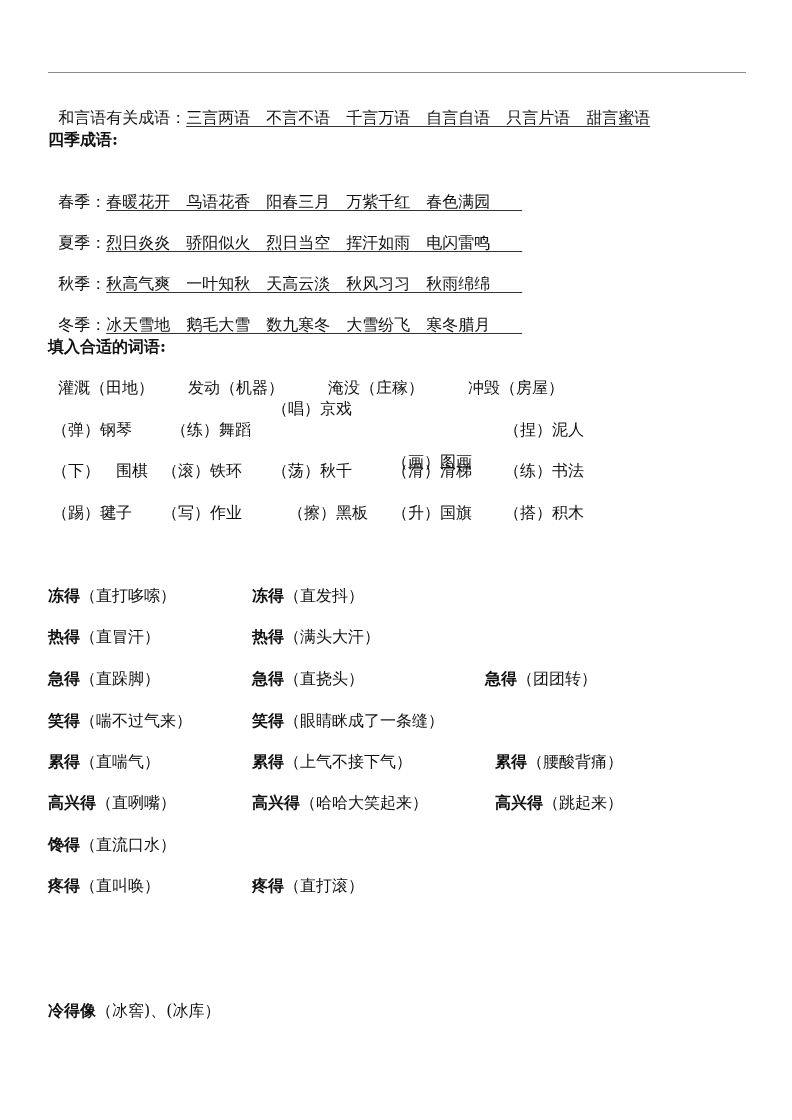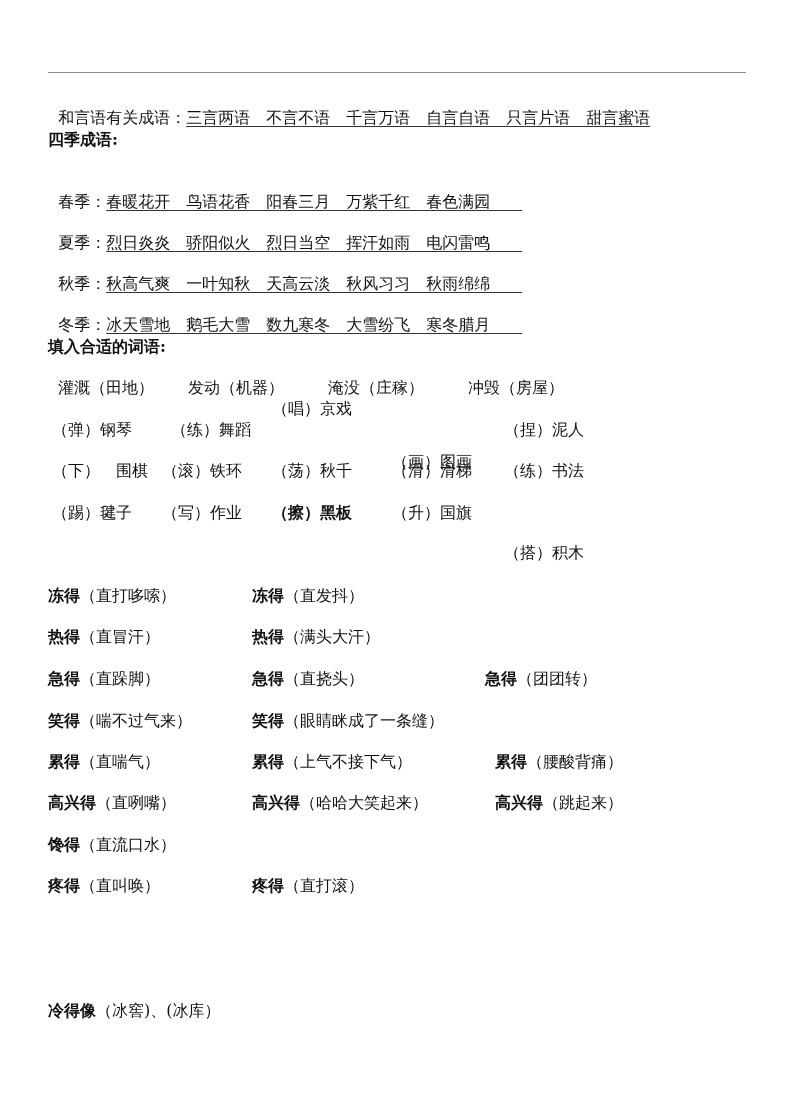--- a/index.html
+++ b/index.html
@@ -53,23 +53,23 @@
 <div class="cell" style="left:504px; top:420px;">（捏）泥人</div>
 
 <div class="cell" style="left:52px; top:461px;">（下）　围棋</div>
 <div class="cell" style="left:162px; top:461px;">（滚）铁环</div>
 <div class="cell" style="left:272px; top:461px;text-align:center;">（荡）秋千</div>
 <div class="cell" style="left:392px; top:461px;">（滑）滑梯</div>
 <div class="cell" style="left:504px; top:461px;">（练）书法</div>
 
 <div class="cell" style="left:52px; top:503px;">（踢）毽子</div>
 <div class="cell" style="left:162px; top:503px;">（写）作业</div>
-<div class="cell" style="left:272px; top:503px;font-weight:bold;">（擦）黑板</div>
+<div class="cell" style="left:288px; top:503px;">（擦）黑板</div>
 <div class="cell" style="left:392px; top:503px;text-align:center;">（升）国旗</div>
-<div class="cell" style="left:504px; top:503px;margin-top:40px;">（搭）积木</div>
+<div class="cell" style="left:504px; top:503px;">（搭）积木</div>
 
 <div class="cell" style="left:48px; top:586px;"><span class="word">冻得</span><span>（直打哆嗦）</span></div>
 <div class="cell" style="left:252px; top:586px;"><span class="word">冻得</span><span>（直发抖）</span></div>
 
 <div class="cell" style="left:48px; top:627px;"><span class="word">热得</span><span>（直冒汗）</span></div>
 <div class="cell" style="left:252px; top:627px;"><span class="word">热得</span><span>（满头大汗）</span></div>
 
 <div class="cell" style="left:48px; top:669px;"><span class="word">急得</span><span>（直跺脚）</span></div>
 <div class="cell" style="left:252px; top:669px;"><span class="word">急得</span><span>（直挠头）</span></div>
 <div class="cell" style="left:485px; top:669px;"><span class="word">急得</span><span>（团团转）</span></div>

